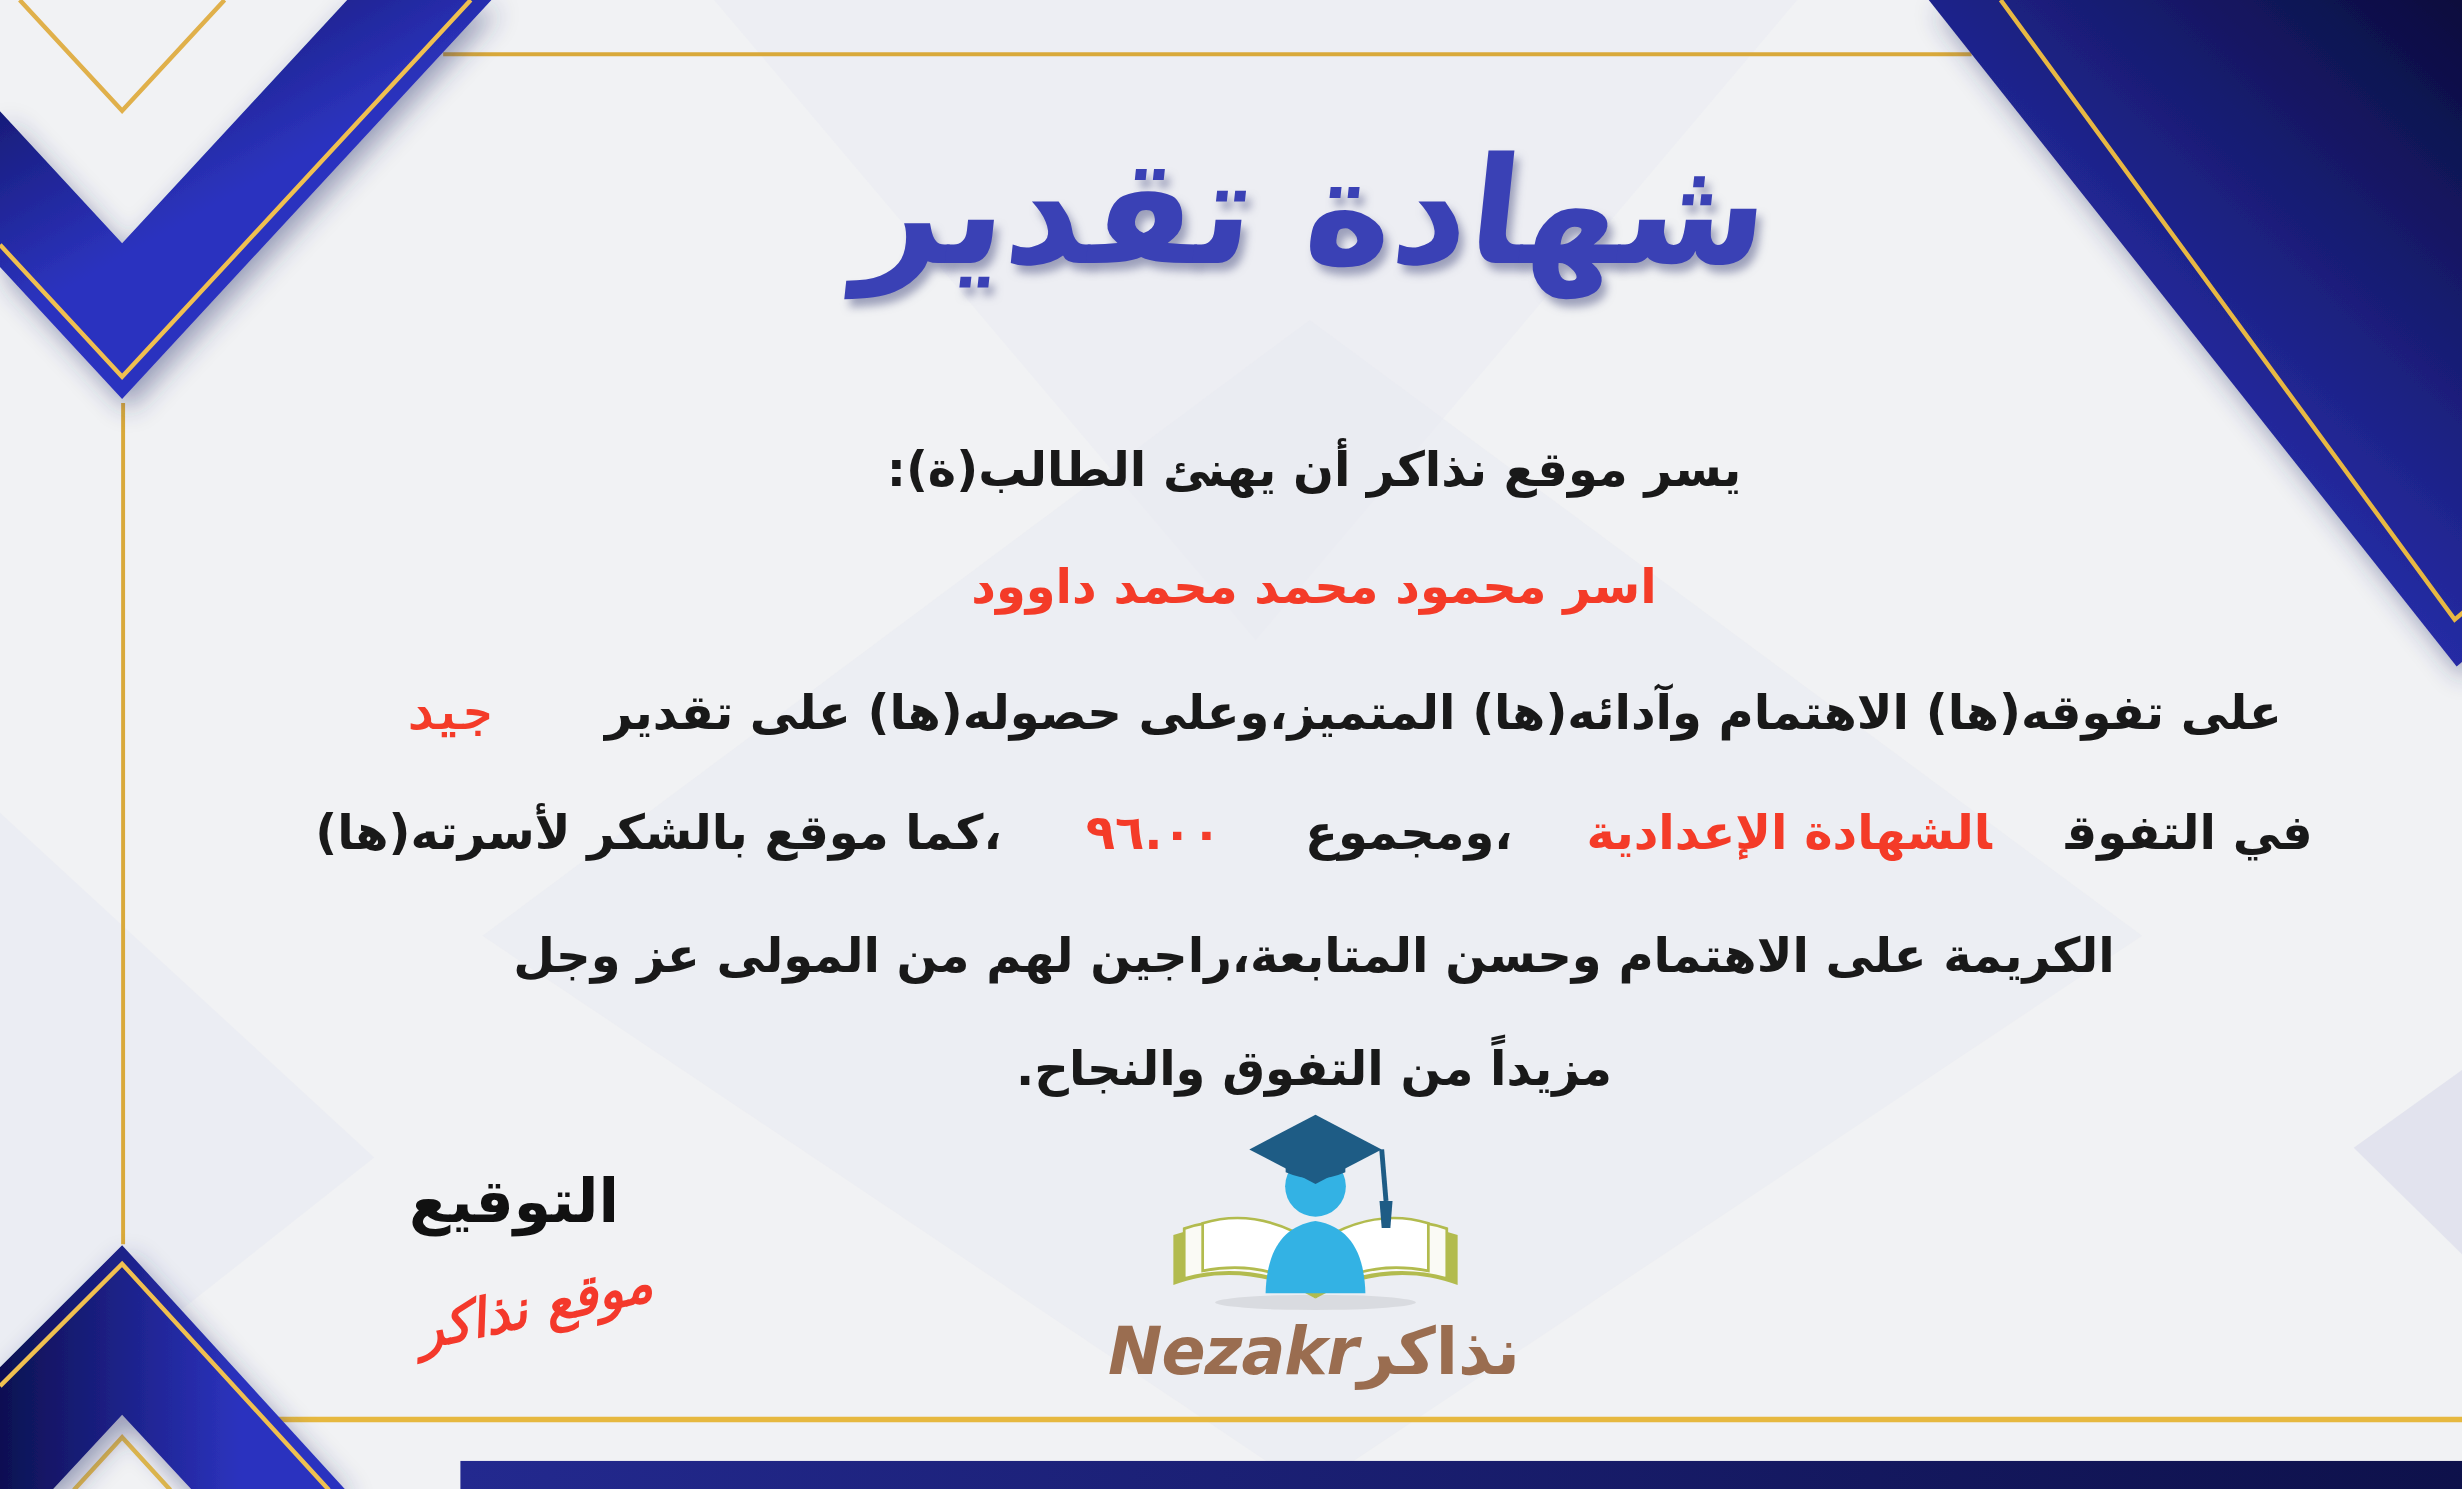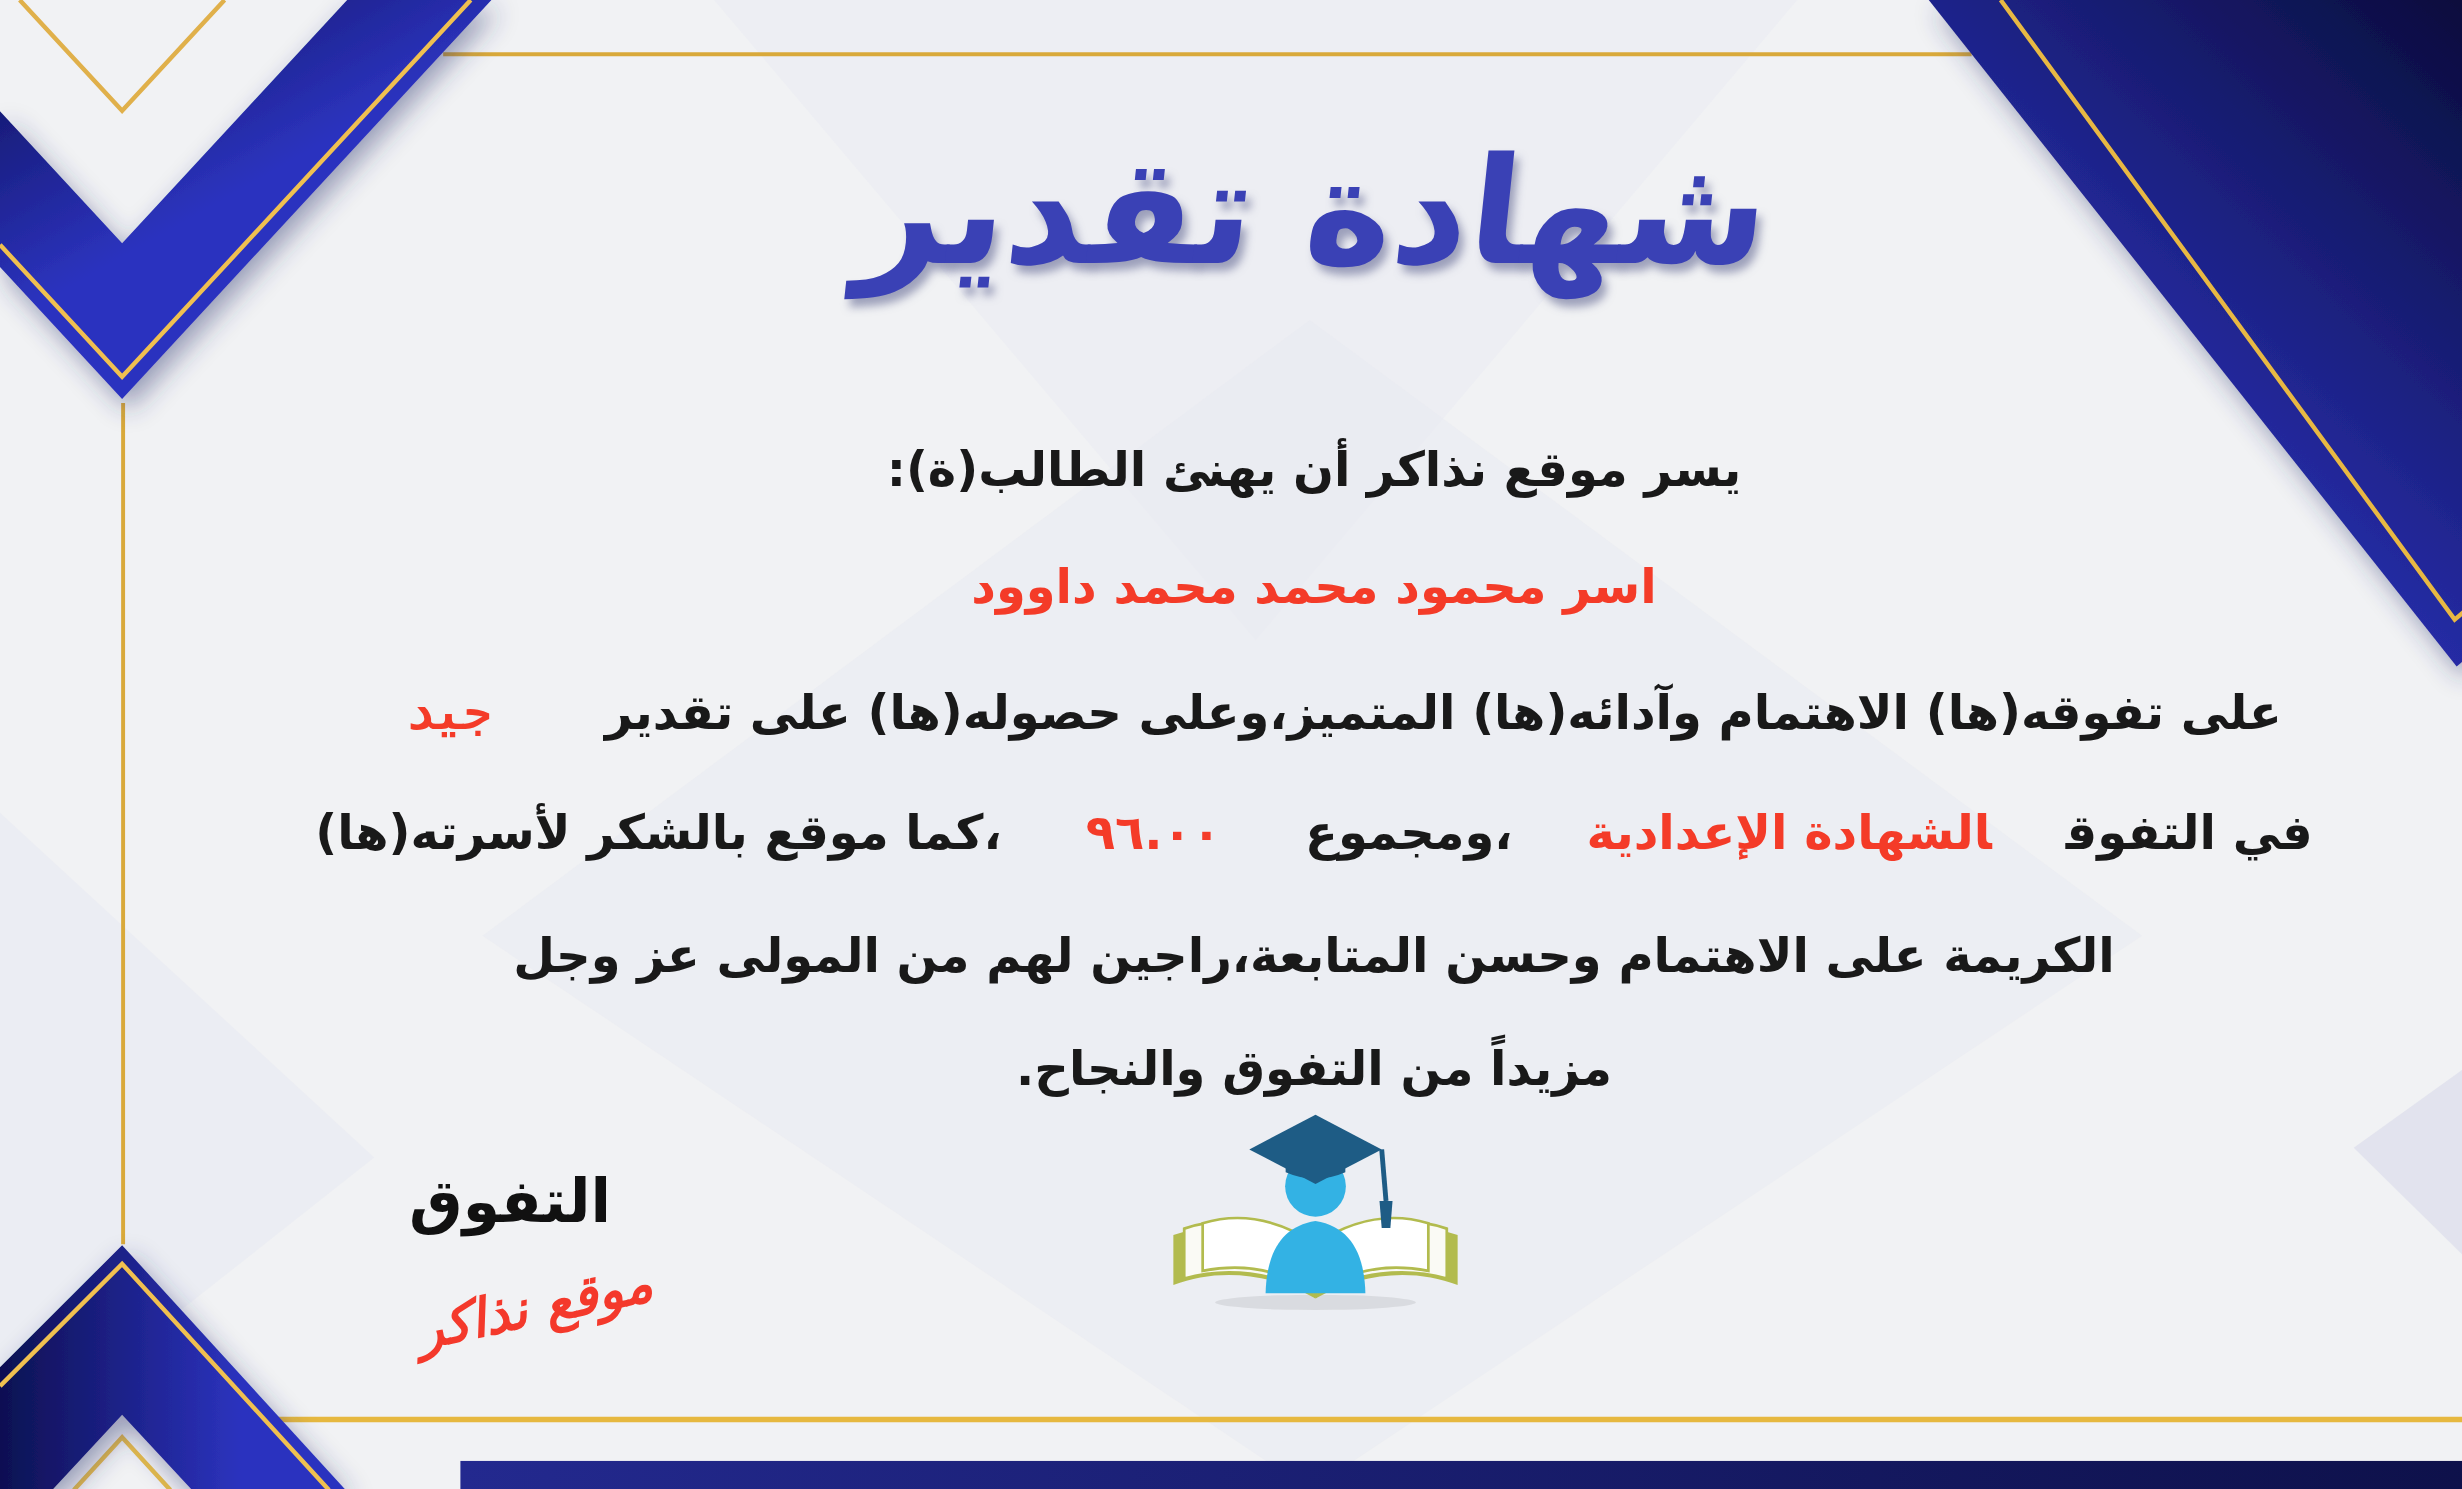--- a/index.html
+++ b/index.html
@@ -115,21 +115,21 @@
   </div>
 
   <div class="txt l4">
     <span>في التفوق</span><span class="red gapL">الشهادة الإعدادية</span><span>،ومجموع</span><span class="red gapS">٩٦.٠٠</span><span>،كما موقع بالشكر لأسرته(ها)</span>
   </div>
 
   <div class="txt l5">الكريمة على الاهتمام وحسن المتابعة،راجين لهم من المولى عز وجل</div>
 
   <div class="txt l6">مزيداً من التفوق والنجاح.</div>
 
-  <div class="sig-label">التفوق</div>
+  <div class="sig-label">التوقيع</div>
   <div class="sig-script">موقع نذاكر</div>
 
   <div class="logo">
     <svg width="305" height="217" viewBox="0 0 560 400">
       <ellipse cx="280" cy="362" rx="185" ry="14" fill="#000" opacity="0.08"></ellipse>
 
       <g>
         <path d="M280,355 C200,308 100,298 18,330 L18,238 C110,204 210,224 280,262 Z" fill="#b2bb4e"></path>
         <path d="M280,355 C360,308 460,298 542,330 L542,238 C450,204 350,224 280,262 Z" fill="#b2bb4e"></path>
         <path d="M280,350 C205,305 115,296 38,318 L38,226 C120,198 212,220 280,258 Z" fill="#fafaf5" stroke="#b2bb4e" stroke-width="5"></path>
@@ -143,16 +143,17 @@
         <circle cx="280" cy="148" r="56" fill="#33b2e4"></circle>
       </g>
 
       <g>
         <path d="M225,100 L335,100 L335,122 Q280,146 225,122 Z" fill="#1e5c85"></path>
         <polygon points="280,16 402,80 280,144 158,80" fill="#1e5c85"></polygon>
         <line x1="402" y1="80" x2="410" y2="175" stroke="#1e5c85" stroke-width="9"></line>
         <path d="M398,175 L422,175 L418,225 L402,225 Z" fill="#1e5c85"></path>
       </g>
     </svg>
+    <div class="logo-text"><span class="lt-ar">نذاكر</span><span class="lt-en">Nezakr</span></div>
   </div>
 
 </div>
 
 
 </body></html>

